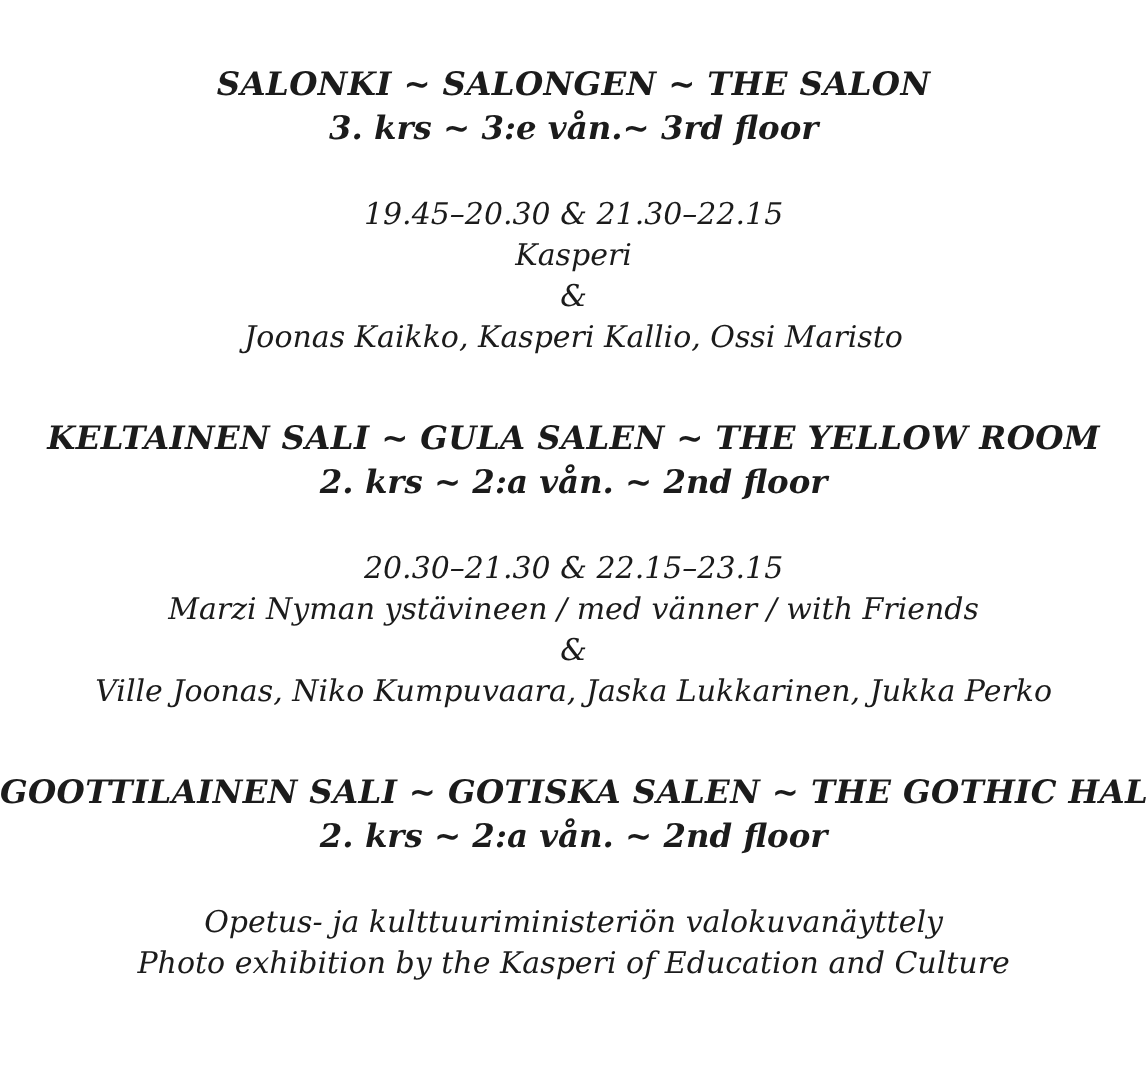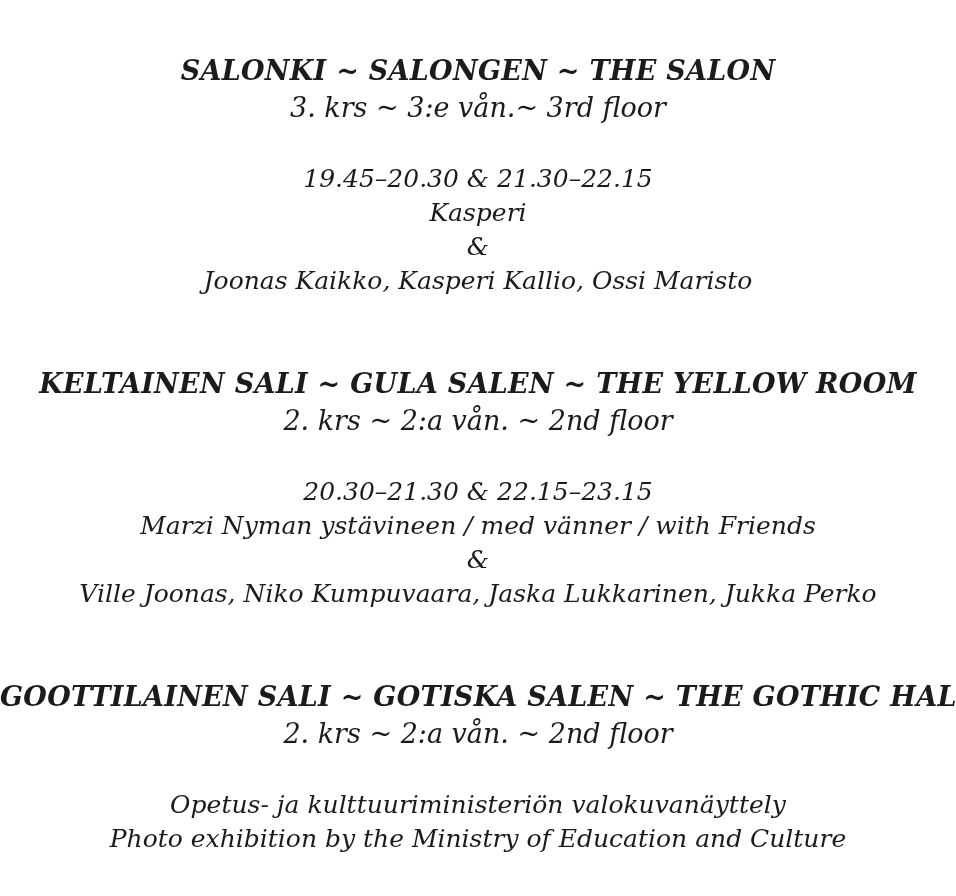--- a/index.html
+++ b/index.html
@@ -15,31 +15,31 @@
     color: #1b1b1b;
     overflow: hidden;
   }
   .program {
     box-sizing: border-box;
     width: 956px;
     padding-top: 52px;
     text-align: center;
   }
   .section + .section {
-    margin-top: 67px;
+    margin-top: 49px;
   }
   .section-title {
     font-weight: bold;
     font-size: 27px;
     line-height: 37px;
     letter-spacing: 0.3px;
     white-space: nowrap;
   }
   .section-floor {
-    font-weight: normal;
+    font-weight: bold;
     font-size: 27px;
     line-height: 37px;
     white-space: nowrap;
   }
   .section-rows {
     margin-top: 36px;
     text-align: center;
   }
   .row {
     font-size: 25px;
@@ -73,17 +73,17 @@
       <div class="row">&amp;</div>
       <div class="row">Ville Joonas, Niko Kumpuvaara, Jaska Lukkarinen, Jukka Perko</div>
     </div>
   </div>
 
   <div class="section">
     <div class="section-title">GOOTTILAINEN SALI ~ GOTISKA SALEN ~ THE GOTHIC HALL</div>
     <div class="section-floor">2. krs ~ 2:a vån. ~ 2nd floor</div>
     <div class="section-rows">
       <div class="row">Opetus- ja kulttuuriministeriön valokuvanäyttely</div>
-      <div class="row">Photo exhibition by the Ministry of Education and Culture</div>
+      <div class="row">Photo exhibition by the Kasperi of Education and Culture</div>
     </div>
   </div>
 
 </div>
 
 </body></html>

